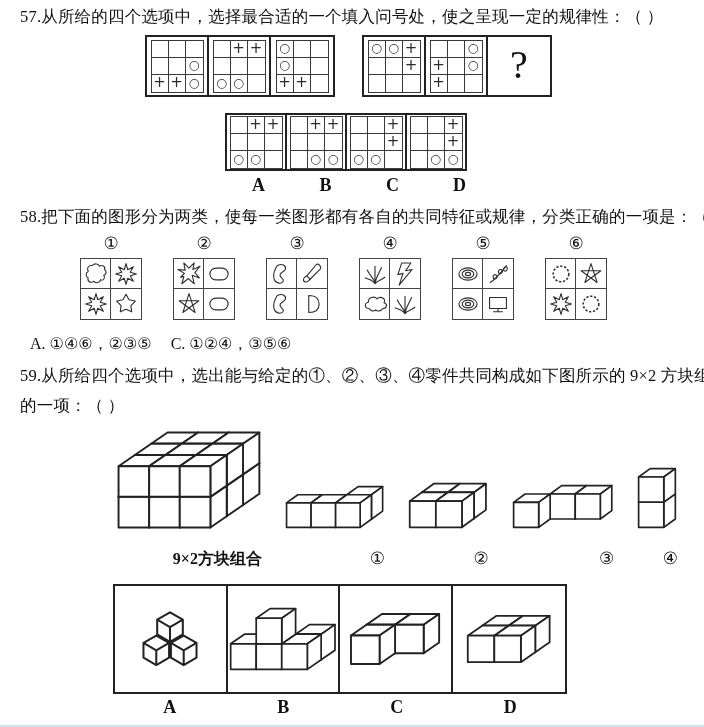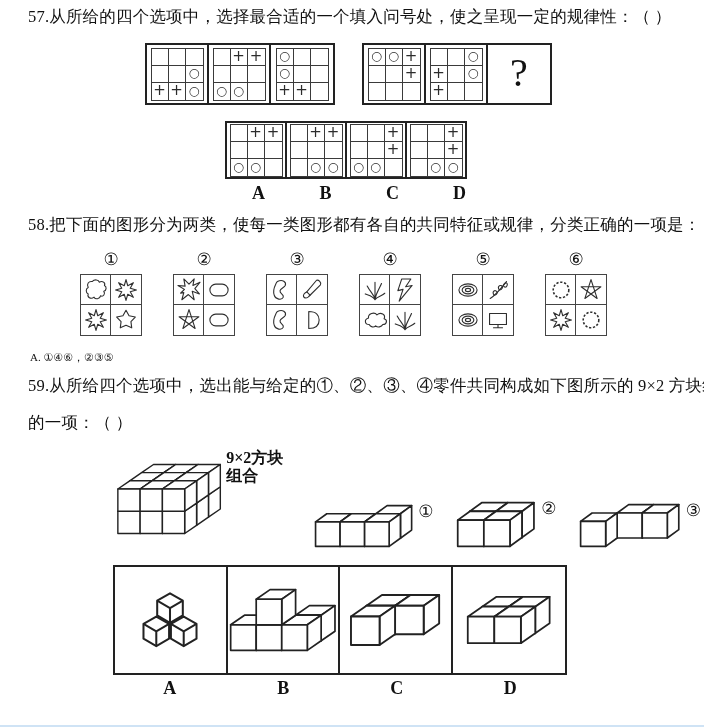--- a/index.html
+++ b/index.html
@@ -1,21 +1,21 @@
 <!DOCTYPE html>
 <html><head>
 <meta charset="utf-8">
 <style>
   html,body{margin:0;padding:0}
   body{
     width:704px;height:727px;background:#ffffff;overflow:hidden;
     font-family:"Liberation Serif","DejaVu Serif",serif;color:#111;
     border-bottom:2px solid #cfe3f5;box-sizing:border-box;
   }
-  .qtext{font-size:16.5px;line-height:21px;margin:16px;padding:0 12px;letter-spacing:.2px;white-space:nowrap}
+  .qtext{font-size:16.5px;line-height:21px;margin:8px;padding:0 12px;letter-spacing:.2px;white-space:nowrap}
   .row{display:flex}
 
   
   .seq-row{margin:7px 0 0 145px;align-items:flex-start}
   .seq-box{display:flex;border:2px solid #222;background:#fff}
   .seq-cell{width:62px;height:58px;box-sizing:border-box;border-right:2px solid #222;
             display:flex;align-items:center;justify-content:center}
   .seq-cell:last-child{border-right:none}
   .qmark{font-size:40px;font-weight:500;padding-bottom:4px}
   .mgrid{display:grid;grid-template-columns:repeat(3,17px);grid-template-rows:repeat(3,17px);
@@ -37,25 +37,25 @@
   
   .q58-figs{margin:6px 0 0 80px;gap:31px}
   .fig58{display:flex;flex-direction:column;align-items:center;gap:5px}
   .glabel{font-size:17px;line-height:18px}
   .grid2{display:grid;grid-template-columns:repeat(2,30px);grid-template-rows:repeat(2,30px);
          border:1.5px solid #444;background:#fff}
   .gc{display:flex;align-items:center;justify-content:center;
       border-right:1px solid #444;border-bottom:1px solid #444}
   .gc:nth-child(2n){border-right:none}
   .gc:nth-child(n+3){border-bottom:none}
-  .q58-opts{margin:14px 0 0 30px;gap:19px;font-size:11px;white-space:nowrap}
+  .q58-opts{margin:14px 0 0 30px;gap:19px;font-size:16px;white-space:nowrap}
 
   
   .q59-figs{margin:14px 0 0 116px;align-items:flex-end;gap:22px}
-  .figcol{display:flex;flex-direction:row;align-items:flex-start;gap:4px}
+  .figcol{display:flex;flex-direction:column;align-items:flex-end;gap:20px}
   .blocklabel{font-weight:bold;font-size:16px;line-height:18px}
   .q59-table{margin:16px 0 0 113px;width:454px;height:110px;border:2px solid #222;
              display:grid;grid-template-columns:repeat(4,1fr);box-sizing:border-box;background:#fff}
   .tcell{border-right:2px solid #222;display:flex;align-items:center;justify-content:center}
   .tcell:last-child{border-right:none}
   .letters-59{margin:3px 0 0 113px;width:454px;display:grid;grid-template-columns:repeat(4,1fr)}
   .letters-59 span{text-align:center;font-weight:bold;font-size:18px}
 </style>
 </head>
 <body>
@@ -427,20 +427,21 @@
         <div class="gc">
           <svg width="26" height="26" viewBox="0 0 40 40">
             <circle cx="20" cy="20" r="12" fill="none" stroke="#2e2e2e" stroke-width="2.4" stroke-dasharray="3.5 2.6"></circle>
           </svg>
         </div>
       </div>
     </div>
   </div>
 <div class="row q58-opts" id="q58-options">
     <span>A. ①④⑥，②③⑤</span>
+    <span>C. ①②④，③⑤⑥</span>
   </div>
 
 <p class="qtext" style="margin-top:10px">59.从所给四个选项中，选出能与给定的①、②、③、④零件共同构成如下图所示的 9×2 方块组合</p>
 <p class="qtext" style="margin-top:9px">的一项：（  ）</p>
 
 <div class="row q59-figs" id="q59-figs">
     <div class="figcol">
       <svg height="100" viewBox="-2.5 -95.5 143 98">
         <polygon points="32,-52 62,-52 78,-63 48,-63" fill="#fff" stroke="#222" stroke-width="1.9" stroke-linejoin="round"></polygon>
         <polygon points="62,-22 78,-33 78,-63 62,-52" fill="#fff" stroke="#222" stroke-width="1.9" stroke-linejoin="round"></polygon>

